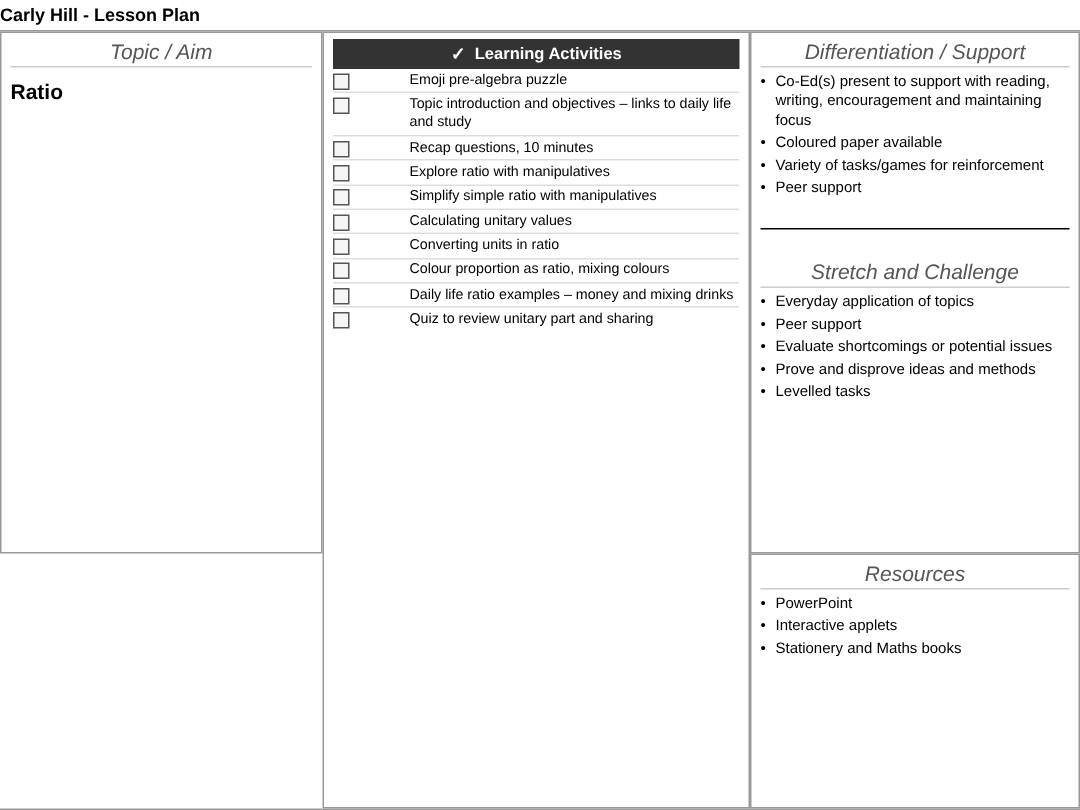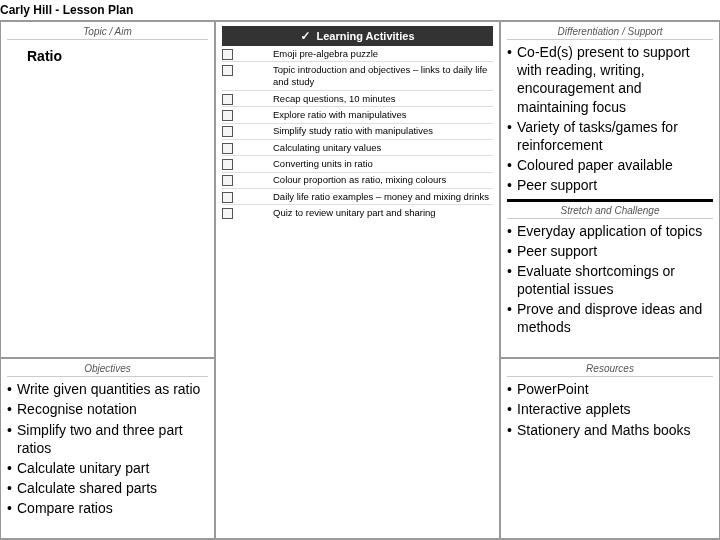--- a/index.html
+++ b/index.html
@@ -72,21 +72,21 @@
       padding-left: 36px;
     }
     .bullet-list {
       list-style: none;
       padding: 0;
     }
     .bullet-list li {
       padding-left: 10px;
       position: relative;
       margin-bottom: 2px;
-      font-size: 14px;
+      font-size: 10px;
       line-height: 1.3;
     }
     .bullet-list li::before {
       content: "•";
       position: absolute;
       left: 0;
     }
     .topic-cell {
       grid-column: 1;
       grid-row: 1;
@@ -121,41 +121,41 @@
     .evidence-bottom-cell {
       border: 1px solid #999;
       padding: 4px 6px;
     }
     .next-lesson-cell {
       border: 1px solid #999;
       padding: 4px 6px;
     }
     .section-label {
       text-align: center;
-      font-size: 10px;
+      font-size: 14px;
       color: #555;
       margin-bottom: 3px;
       font-style: italic;
       border-bottom: 1px solid #ccc;
       padding-bottom: 2px;
     }
     .activities-scroll {
       flex: 1;
       overflow: hidden;
     }
     .topic-title {
       font-size: 14px;
       font-weight: bold;
       margin-top: 8px;
-      margin-left: 20px;
+      margin-left: 0;
     }
     .stretch-section {
-      margin-top: 4px;
-      border-top: 3px solid #000000;
-      padding-top: 3px;
+      margin-top: 20px;
+      border-top: 1px solid #000000;
+      padding-top: 20px;
     }
     .resources-section {
       margin-top: 0;
     }
   </style>
 </head>
 <body>
 
 <div class="page-title">Carly Hill - Lesson Plan</div>
 
@@ -184,21 +184,21 @@
         <div class="activity-row">
           <div class="checkbox"></div>
           <span class="activity-text">Recap questions, 10 minutes</span>
         </div>
         <div class="activity-row">
           <div class="checkbox"></div>
           <span class="activity-text">Explore ratio with manipulatives</span>
         </div>
         <div class="activity-row">
           <div class="checkbox"></div>
-          <span class="activity-text">Simplify study ratio with manipulatives</span>
+          <span class="activity-text">Simplify simple ratio with manipulatives</span>
         </div>
         <div class="activity-row">
           <div class="checkbox"></div>
           <span class="activity-text">Calculating unitary values</span>
         </div>
         <div class="activity-row">
           <div class="checkbox"></div>
           <span class="activity-text">Converting units in ratio</span>
         </div>
         <div class="activity-row">
@@ -213,46 +213,36 @@
           <div class="checkbox"></div>
           <span class="activity-text">Quiz to review unitary part and sharing</span>
         </div>
       </div>
   </div>
 
   <div class="cell diff-cell">
     <div class="section-label">Differentiation / Support</div>
     <ul class="bullet-list" id="diff-list">
         <li>Co-Ed(s) present to support with reading, writing, encouragement and maintaining focus</li>
+        <li>Coloured paper available</li>
         <li>Variety of tasks/games for reinforcement</li>
-        <li>Coloured paper available</li>
         <li>Peer support</li>
       </ul>
     <div class="stretch-section">
       <div class="section-label">Stretch and Challenge</div>
       <ul class="bullet-list" id="stretch-list">
           <li>Everyday application of topics</li>
           <li>Peer support</li>
           <li>Evaluate shortcomings or potential issues</li>
           <li>Prove and disprove ideas and methods</li>
+          <li>Levelled tasks</li>
         </ul>
     </div>
   </div>
 
-  <div class="cell obj-cell">
-    <div class="section-label">Objectives</div>
-    <ul class="bullet-list" id="obj-list">
-        <li>Write given quantities as ratio</li>
-        <li>Recognise notation</li>
-        <li>Simplify two and three part ratios</li>
-        <li>Calculate unitary part</li>
-        <li>Calculate shared parts</li>
-        <li>Compare ratios</li>
-      </ul>
-  </div>
 
   <div class="cell resources-cell">
     <div class="section-label resources-section">Resources</div>
     <ul class="bullet-list" id="resources-list">
         <li>PowerPoint</li>
         <li>Interactive applets</li>
         <li>Stationery and Maths books</li>
       </ul>
   </div>
 </div>

